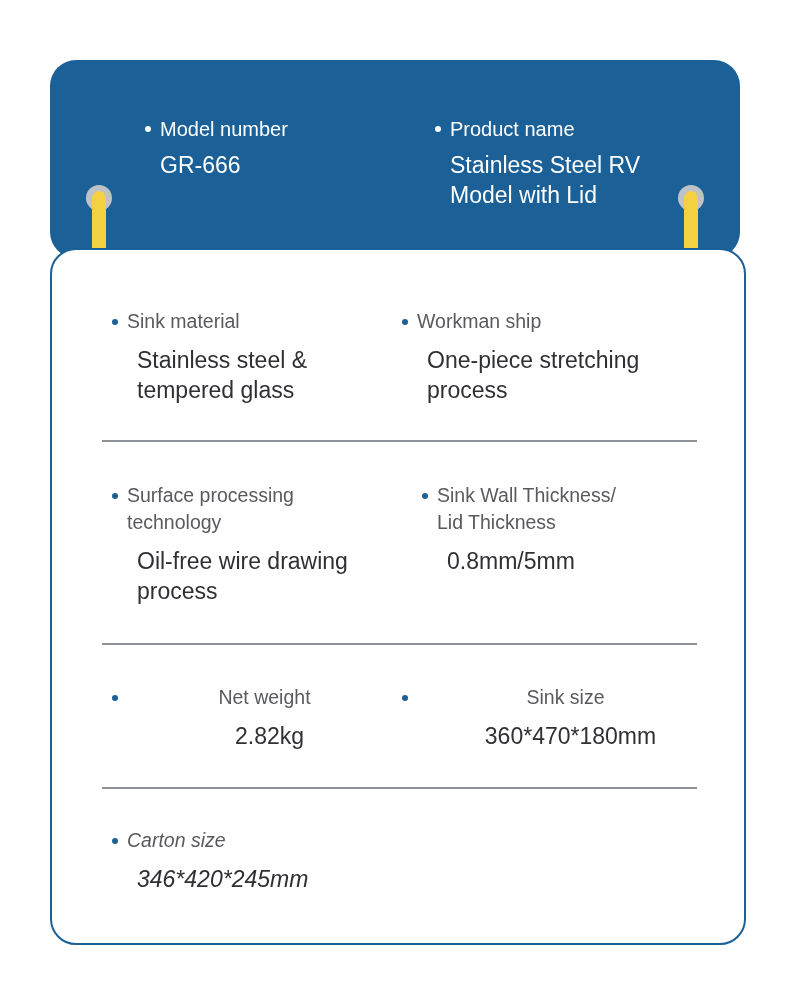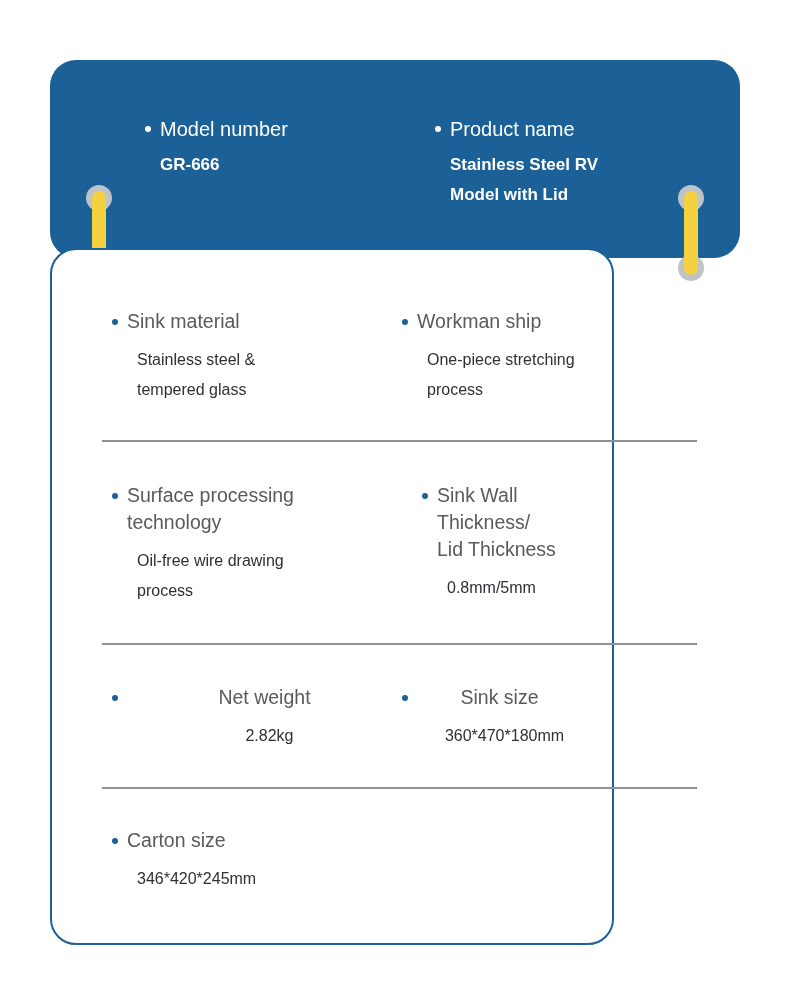--- a/index.html
+++ b/index.html
@@ -41,61 +41,61 @@
   .bullet::before{
     content:"";position:absolute;left:0;top:11px;width:6px;height:6px;border-radius:50%;
     background:currentColor;
   }
   .header-card .bullet{color:#ffffff;}
   .field-value{
     margin-left:15px;margin-top:7px;
     white-space:pre-line;
   }
   .header-card .field-value{
-    color:#ffffff;font-size:17px;line-height:30px;font-weight:700;
+    color:#ffffff;font-size:23px;line-height:30px;font-weight:400;
   }
 
   
   .strap{position:absolute;width:26px;height:96px;top:185px;}
   .strap.strap-left{left:86px;}
   .strap.strap-right{left:678px;}
   .strap-ring{
     position:absolute;left:0;width:26px;height:26px;border-radius:50%;
     background:var(--ring-gray);
   }
   .strap-ring.ring-top{top:0;}
   .strap-ring.ring-bottom{top:70px;}
   .strap-band{
     position:absolute;left:6px;top:6px;width:14px;height:84px;border-radius:7px;
     background:var(--strap-yellow);
   }
 
   
   .spec-card{
-    position:absolute;left:50px;top:248px;width:564px;height:697px;
+    position:absolute;left:50px;top:248px;width:696px;height:697px;
     background:var(--card-bg);
     border:2px solid var(--brand-blue);
     border-radius:26px;
   }
   .spec-row{
     position:absolute;left:60px;right:30px;display:flex;
   }
   .spec-row.row-1{top:58px;}
   .spec-row.row-2{top:232px;gap:20px;}
   .spec-row.row-3{top:434px;text-align:center;}
-  .spec-row.row-4{top:577px;}
+  .spec-row.row-4{top:577px;font-style:italic;}
   .spec-cell{width:290px;}
   .spec-cell.cell-right{flex:1;}
   .spec-card .field-label-line{
     color:var(--label-gray);font-size:19.5px;line-height:27px;
   }
   .spec-card .bullet{color:var(--brand-blue);}
   .spec-card .label-text{white-space:pre-line;flex:1;}
   .spec-card .field-value{
-    color:var(--value-dark);font-size:16px;line-height:30px;margin-top:10px;margin-left:25px;
+    color:var(--value-dark);font-size:23px;line-height:30px;margin-top:10px;margin-left:25px;
   }
   .divider{
     position:absolute;left:50px;width:595px;height:2px;
     background:var(--divider-gray);
   }
   .divider.div-1{top:190px;}
   .divider.div-2{top:393px;}
   .divider.div-3{top:537px;}
 </style>
 </head>

